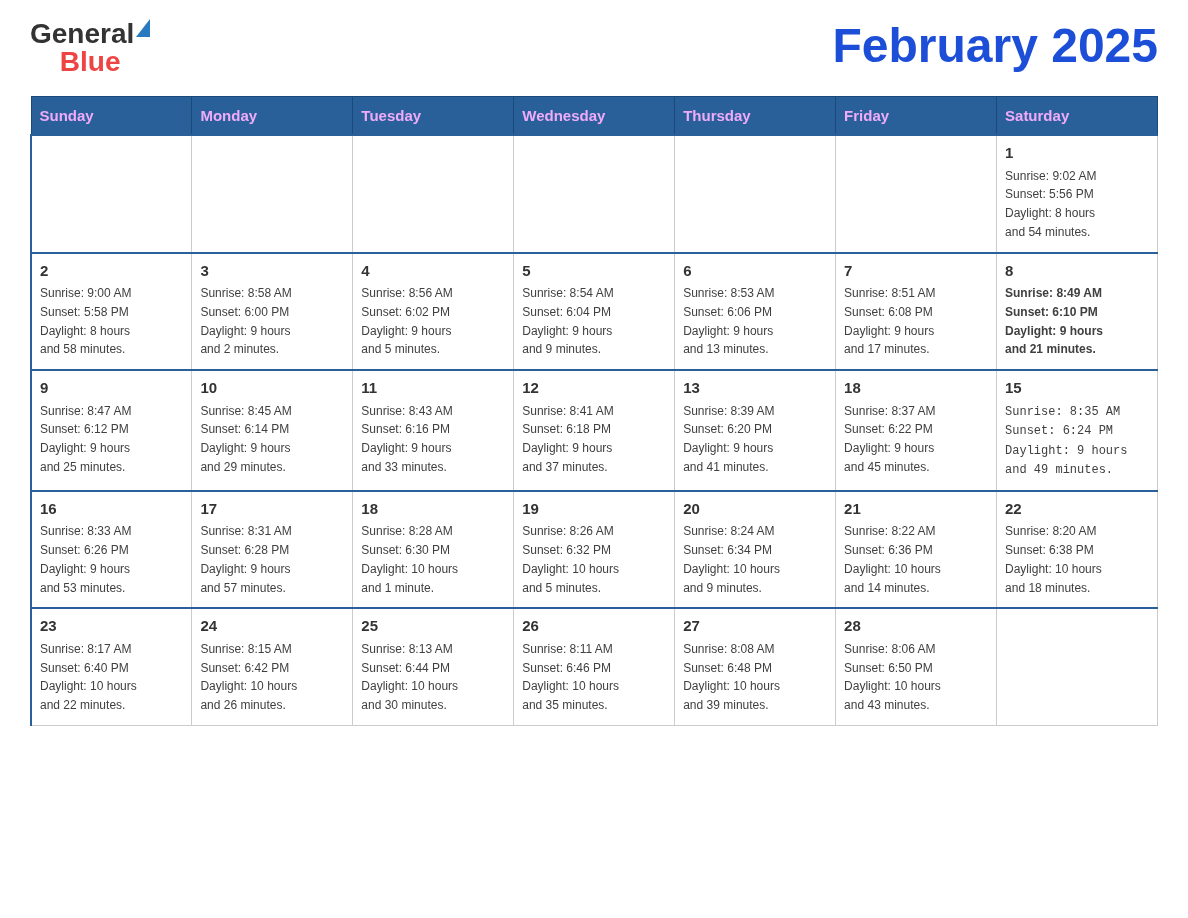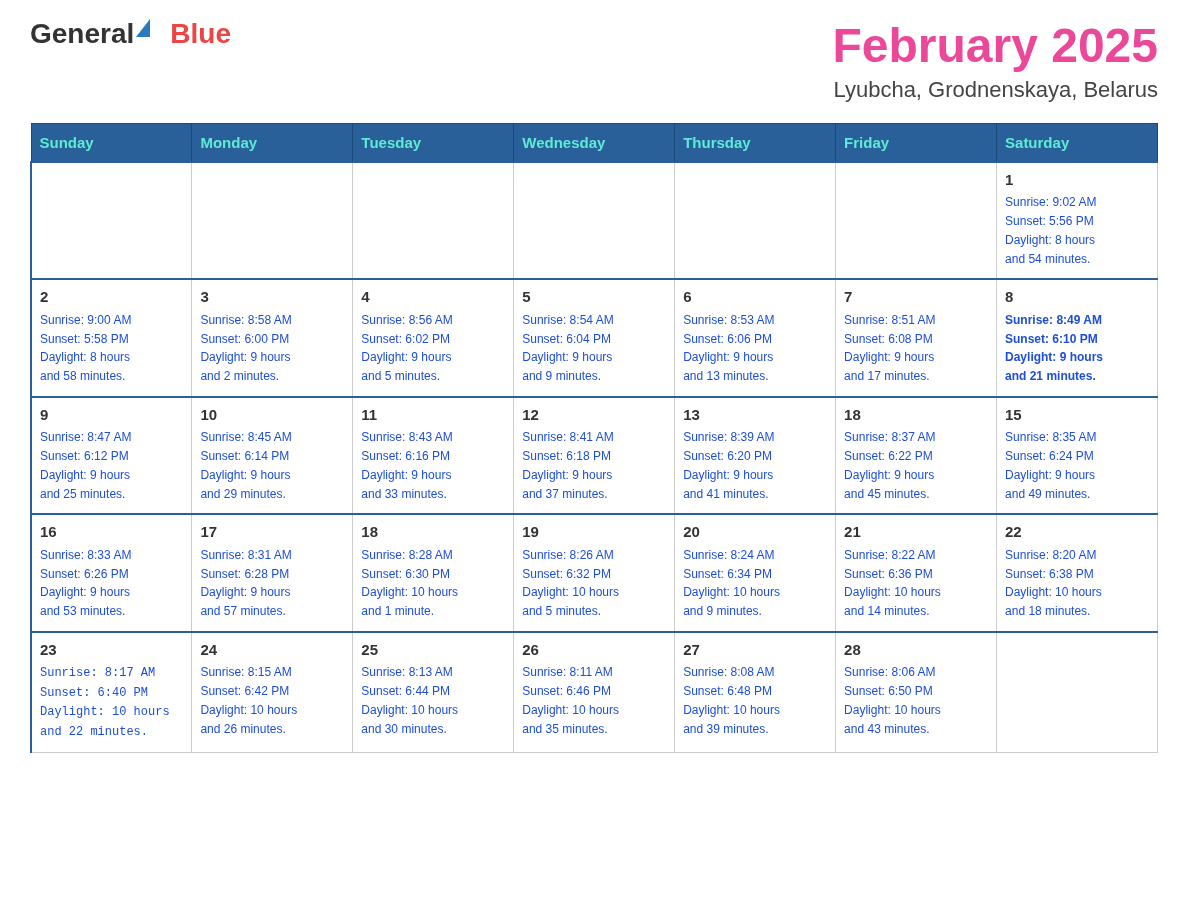--- a/index.html
+++ b/index.html
@@ -10,23 +10,22 @@
       color: #333;
     }
     .header {
       display: flex;
       justify-content: space-between;
       align-items: flex-start;
       margin-bottom: 20px;
     }
     .logo {
       display: flex;
-      flex-direction: row;
+      flex-direction: column;
       align-items: center;
-      gap: 20px;
     }
     .logo-text-general {
       font-size: 28px;
       font-weight: bold;
       color: #333;
       line-height: 1;
     }
     .logo-text-blue {
       font-size: 28px;
       font-weight: bold;
@@ -47,35 +46,35 @@
     .logo-row {
       display: flex;
       align-items: center;
     }
     .title-block {
       text-align: right;
     }
     .month-title {
       font-size: 48px;
       font-weight: bold;
-      color: #ec4899;
+      color: #1d4ed8;
       line-height: 1.1;
     }
     .location-title {
       font-size: 22px;
       color: #444;
       margin-top: 4px;
     }
     table {
       width: 100%;
       border-collapse: collapse;
     }
     thead tr th {
       background-color: #2a6099;
-      color: #5eead4;
+      color: #f0abfc;
       font-size: 15px;
       font-weight: bold;
       padding: 10px 8px;
       text-align: left;
       border: 1px solid #1a4a79;
     }
     tbody tr td {
       width: 14.28%;
       vertical-align: top;
       padding: 6px 8px 10px 8px;
@@ -89,41 +88,40 @@
       border-left: 2px solid #2a6099;
     }
     .day-num {
       font-size: 15px;
       font-weight: bold;
       display: block;
       margin-bottom: 2px;
     }
     .day-info {
       font-size: 12px;
-      color: #1d4ed8;
+      color: #404040;
       line-height: 1.55;
     }
     tbody tr {
       border-top: 2px solid #2a6099;
     }
   </style>
 </head>
 <body>
 
 <div class="header">
   <div class="logo">
     <div class="logo-row">
       <span class="logo-text-general">General</span>
       <span class="logo-arrow"></span>
     </div>
     <span class="logo-text-blue">Blue</span>
   </div>
   <div class="title-block">
     <div class="month-title">February 2025</div>
-    <div class="location-title">Lyubcha, Grodnenskaya, Belarus</div>
   </div>
 </div>
 
 <table>
   <thead>
     <tr>
     <th>Sunday</th>
         <th>Monday</th>
         <th>Tuesday</th>
         <th>Wednesday</th>
@@ -193,21 +191,21 @@
 Daylight: 9 hours
 and 37 minutes.</span></td>
         <td><span class="day-num">13</span><span class="day-info" style="white-space: pre-line;">Sunrise: 8:39 AM
 Sunset: 6:20 PM
 Daylight: 9 hours
 and 41 minutes.</span></td>
         <td><span class="day-num">18</span><span class="day-info" style="white-space: pre-line;">Sunrise: 8:37 AM
 Sunset: 6:22 PM
 Daylight: 9 hours
 and 45 minutes.</span></td>
-        <td><span class="day-num">15</span><span class="day-info" style="white-space: pre-line;">Sunrise: 8:35 AM
+        <td><span class="day-num">15</span><span class="day-info" style="white-space: pre-line; font-family: Liberation Mono, monospace;">Sunrise: 8:35 AM
 Sunset: 6:24 PM
 Daylight: 9 hours
 and 49 minutes.</span></td>
       </tr>
       <tr>
         <td><span class="day-num">16</span><span class="day-info" style="white-space: pre-line;">Sunrise: 8:33 AM
 Sunset: 6:26 PM
 Daylight: 9 hours
 and 53 minutes.</span></td>
         <td><span class="day-num">17</span><span class="day-info" style="white-space: pre-line;">Sunrise: 8:31 AM
@@ -229,21 +227,21 @@
         <td><span class="day-num">21</span><span class="day-info" style="white-space: pre-line;">Sunrise: 8:22 AM
 Sunset: 6:36 PM
 Daylight: 10 hours
 and 14 minutes.</span></td>
         <td><span class="day-num">22</span><span class="day-info" style="white-space: pre-line;">Sunrise: 8:20 AM
 Sunset: 6:38 PM
 Daylight: 10 hours
 and 18 minutes.</span></td>
       </tr>
       <tr>
-        <td><span class="day-num">23</span><span class="day-info" style="white-space: pre-line; font-family: Liberation Mono, monospace;">Sunrise: 8:17 AM
+        <td><span class="day-num">23</span><span class="day-info" style="white-space: pre-line;">Sunrise: 8:17 AM
 Sunset: 6:40 PM
 Daylight: 10 hours
 and 22 minutes.</span></td>
         <td><span class="day-num">24</span><span class="day-info" style="white-space: pre-line;">Sunrise: 8:15 AM
 Sunset: 6:42 PM
 Daylight: 10 hours
 and 26 minutes.</span></td>
         <td><span class="day-num">25</span><span class="day-info" style="white-space: pre-line;">Sunrise: 8:13 AM
 Sunset: 6:44 PM
 Daylight: 10 hours

